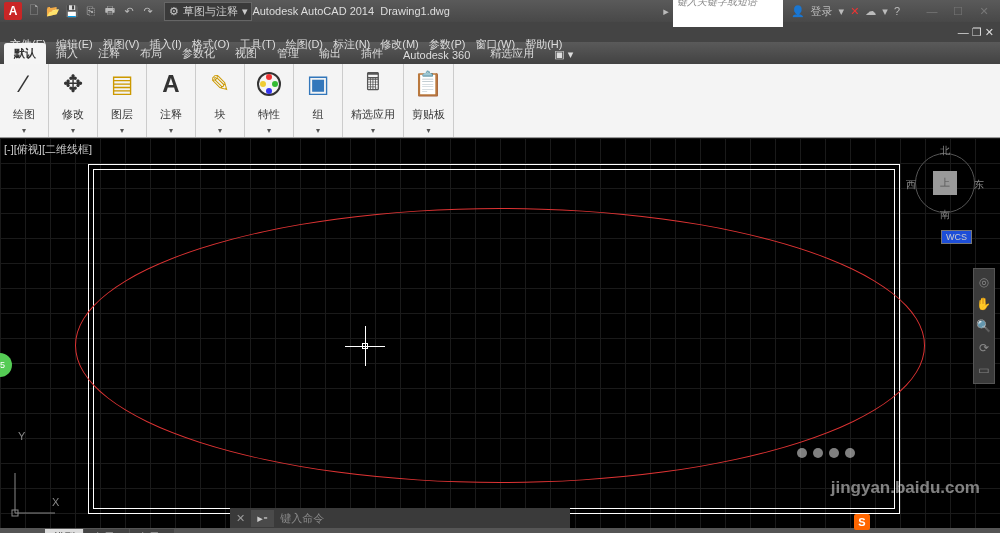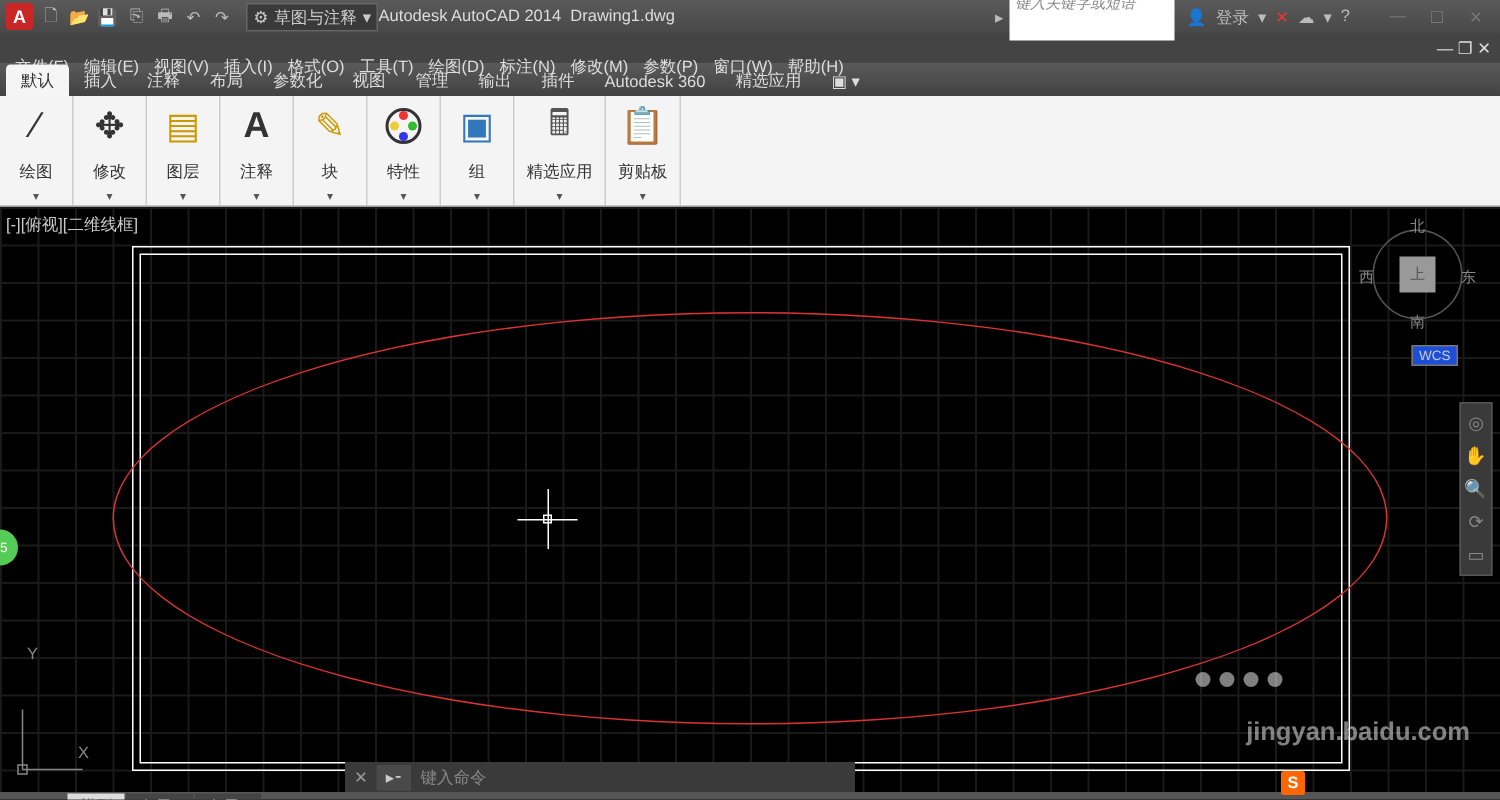--- a/index.html
+++ b/index.html
@@ -16,21 +16,21 @@
 .titlebar .right-icons { display: flex; gap: 6px; align-items: center; margin-left: 8px; }
 .titlebar .right-icons span { color: #bbb; cursor: pointer; }
 .titlebar .winbtns { display: flex; gap: 2px; margin-left: 20px; }
 .titlebar .winbtns span { width: 24px; height: 16px; display: flex; align-items: center; justify-content: center; color: #777; cursor: pointer; }
 
 .menubar { height: 20px; background: #444; display: flex; align-items: center; padding: 0 6px; font-size: 11px; color: #ddd; gap: 2px; }
 .menubar .menu { padding: 2px 4px; cursor: pointer; margin-top: 24px; }
 
 .ribbon-tabs { height: 22px; background: linear-gradient(#5a5a5a, #424242); display: flex; align-items: flex-end; padding: 0 4px; font-size: 11px; }
 .ribbon-tabs .tab { padding: 3px 10px; color: #ddd; cursor: pointer; }
-.ribbon-tabs .tab.active { background: #f5f5f5; color: #333; border-radius: 3px 3px 0 0; }
+.ribbon-tabs .tab.active { background: #f5f5f5; color: #333; border-radius: 3px 3px 0 0; font-weight: bold; }
 
 .ribbon { height: 74px; background: #f4f4f4; display: flex; border-bottom: 1px solid #999; }
 .panel { display: flex; flex-direction: column; justify-content: space-between; border-right: 1px solid #ccc; padding: 2px 8px; align-items: center; }
 .panel-icon { width: 32px; height: 32px; display: flex; align-items: center; justify-content: center; font-size: 24px; margin: 2px 0; }
 .panel-label { font-size: 11px; color: #333; text-align: right; }
 .panel-drop { font-size: 8px; color: #555; }
 
 .drawing { position: relative; height: 390px; background: #000; overflow: hidden; }
 .grid { position: absolute; inset: 0; background-image: linear-gradient(#1a1a1a 1px, transparent 1px), linear-gradient(90deg, #1a1a1a 1px, transparent 1px); background-size: 25px 25px; }
 .viewport-label { position: absolute; top: 4px; left: 4px; color: #ccc; font-size: 11px; }

